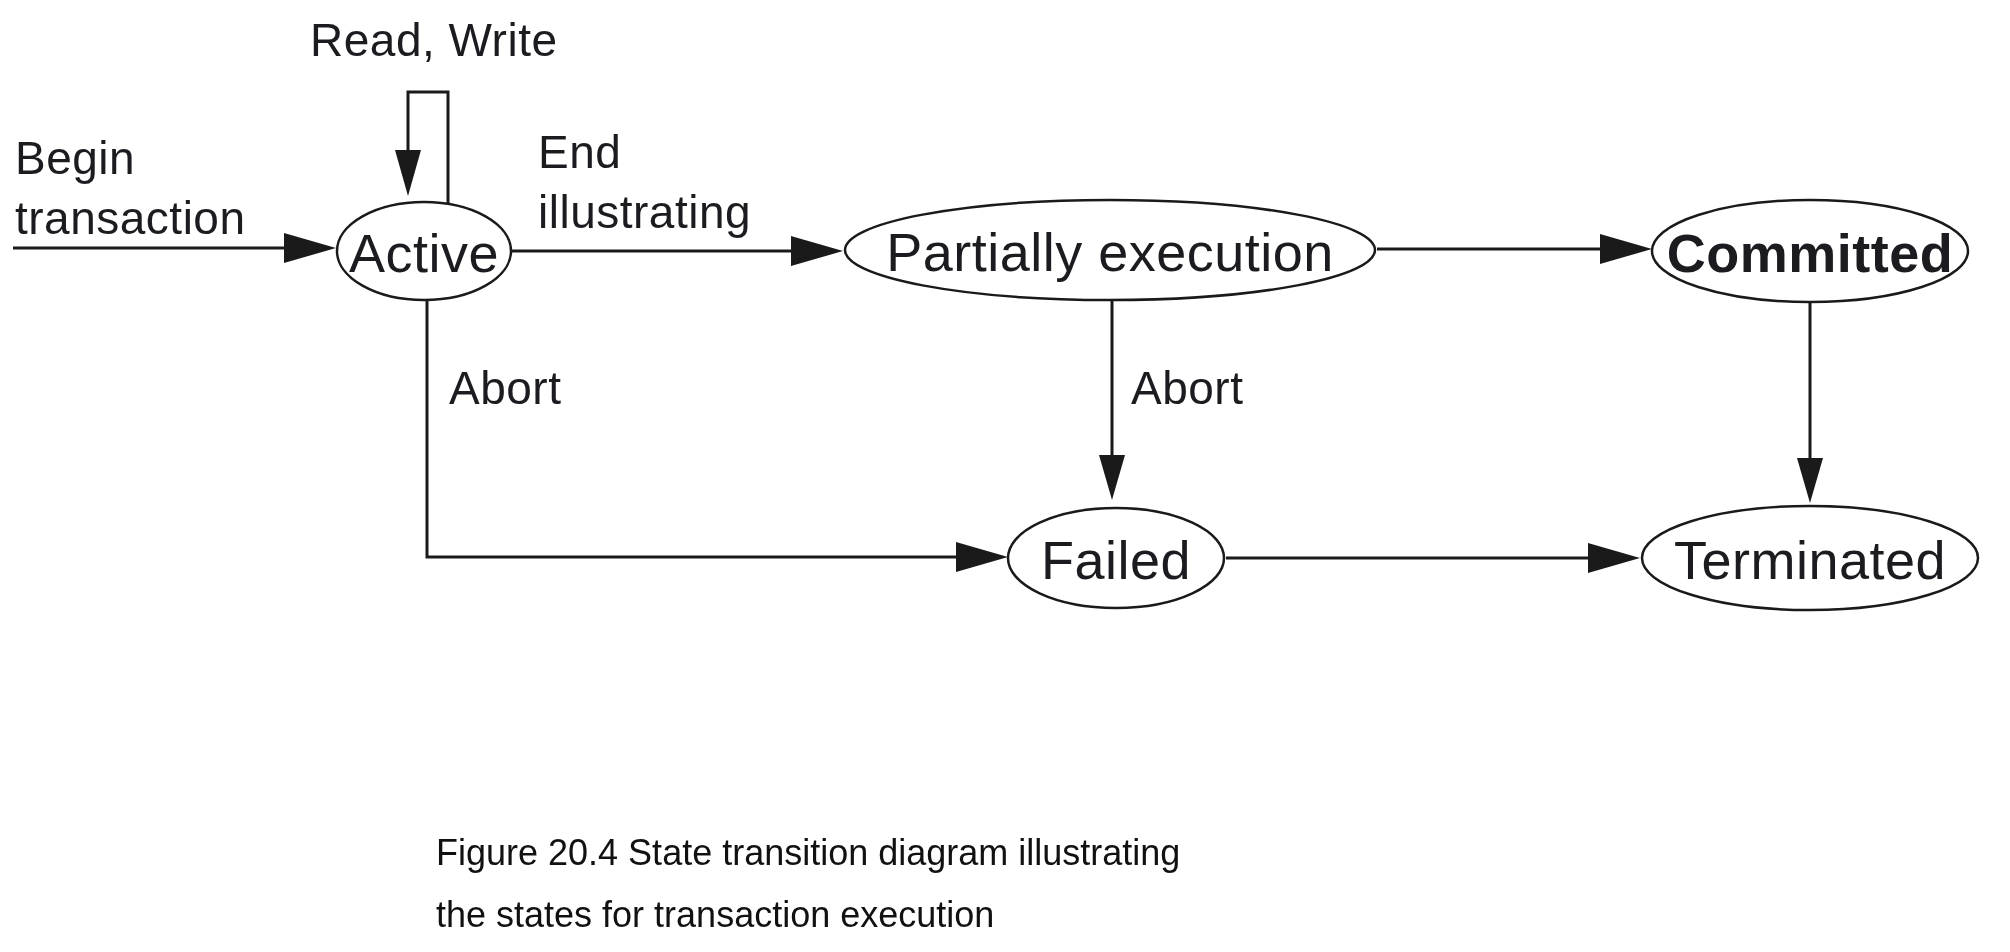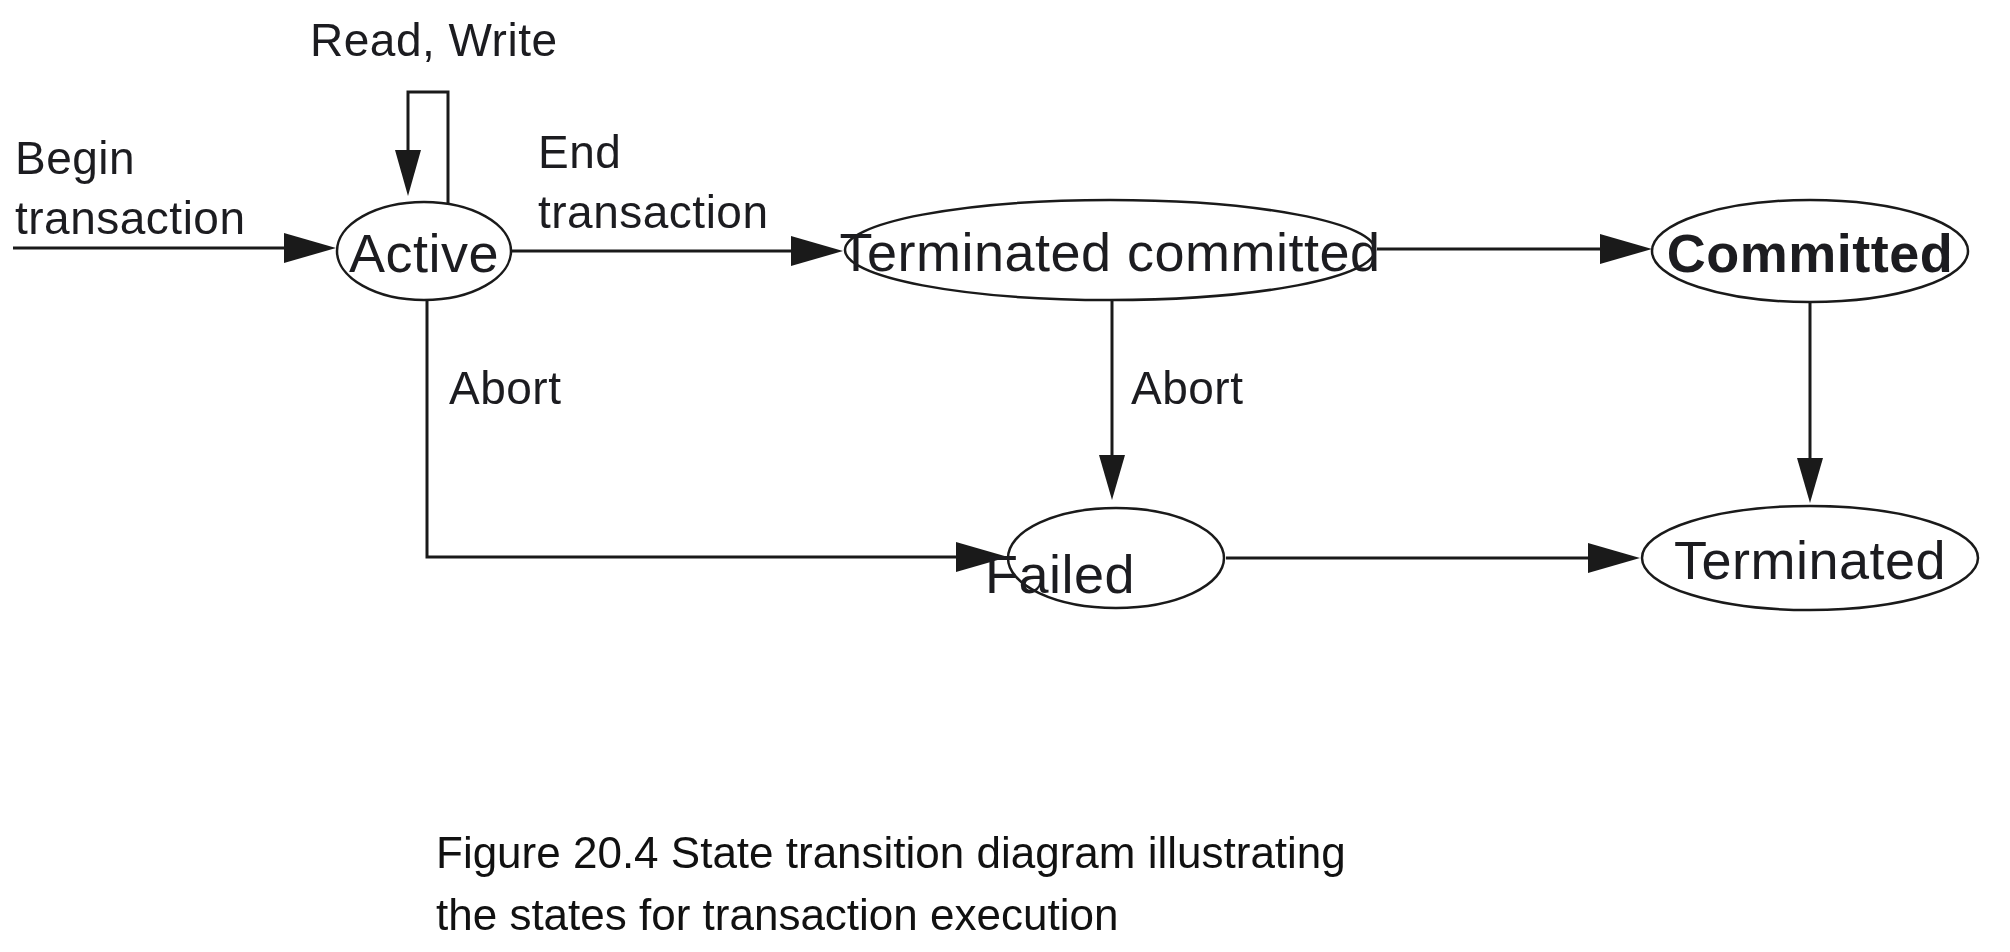--- a/index.html
+++ b/index.html
@@ -34,21 +34,21 @@
     transform: translate(-50%, -50%);
     font-size: 54px;
     color: #1c1c20;
     white-space: nowrap;
     letter-spacing: 0.5px;
   }
   .caption {
     position: absolute;
     left: 436px;
     top: 822px;
-    font-size: 44px;
+    font-size: 36px;
     line-height: 62px;
     color: #111111;
     white-space: pre-line;
   }
 </style>
 </head>
 <body>
 
 <div class="canvas">
 
@@ -91,33 +91,33 @@
       <ellipse cx="1810" cy="558" rx="168" ry="52"></ellipse>
     </g>
   </svg>
 
   <div class="lbl" style="left:310px; top:10px;">Read, Write</div>
 
   <div class="lbl" style="left:15px; top:128px;">Begin
 transaction</div>
 
   <div class="lbl" style="left:538px; top:122px;">End
-transaction</div>
+illustrating</div>
 
 
   <div class="lbl" style="left:449px; top:358px;">Abort</div>
 
   <div class="lbl" style="left:1131px; top:358px;">Abort</div>
 
   <div class="state-lbl" style="left:424px; top:253px;">Active</div>
 
-  <div class="state-lbl" style="left:1110px; top:252px;">Terminated committed</div>
+  <div class="state-lbl" style="left:1110px; top:252px;">Partially execution</div>
 
   <div class="state-lbl" style="left:1810px; top:253px;font-weight:bold;">Committed</div>
 
-  <div class="state-lbl" style="left:1060px; top:560px;margin-top:14px;">Failed</div>
+  <div class="state-lbl" style="left:1116px; top:560px;">Failed</div>
 
   <div class="state-lbl" style="left:1810px; top:560px;text-align:center;">Terminated</div>
 
   <div class="caption">Figure 20.4 State transition diagram illustrating
 the states for transaction execution</div>
 
 </div>
 
 </body></html>

